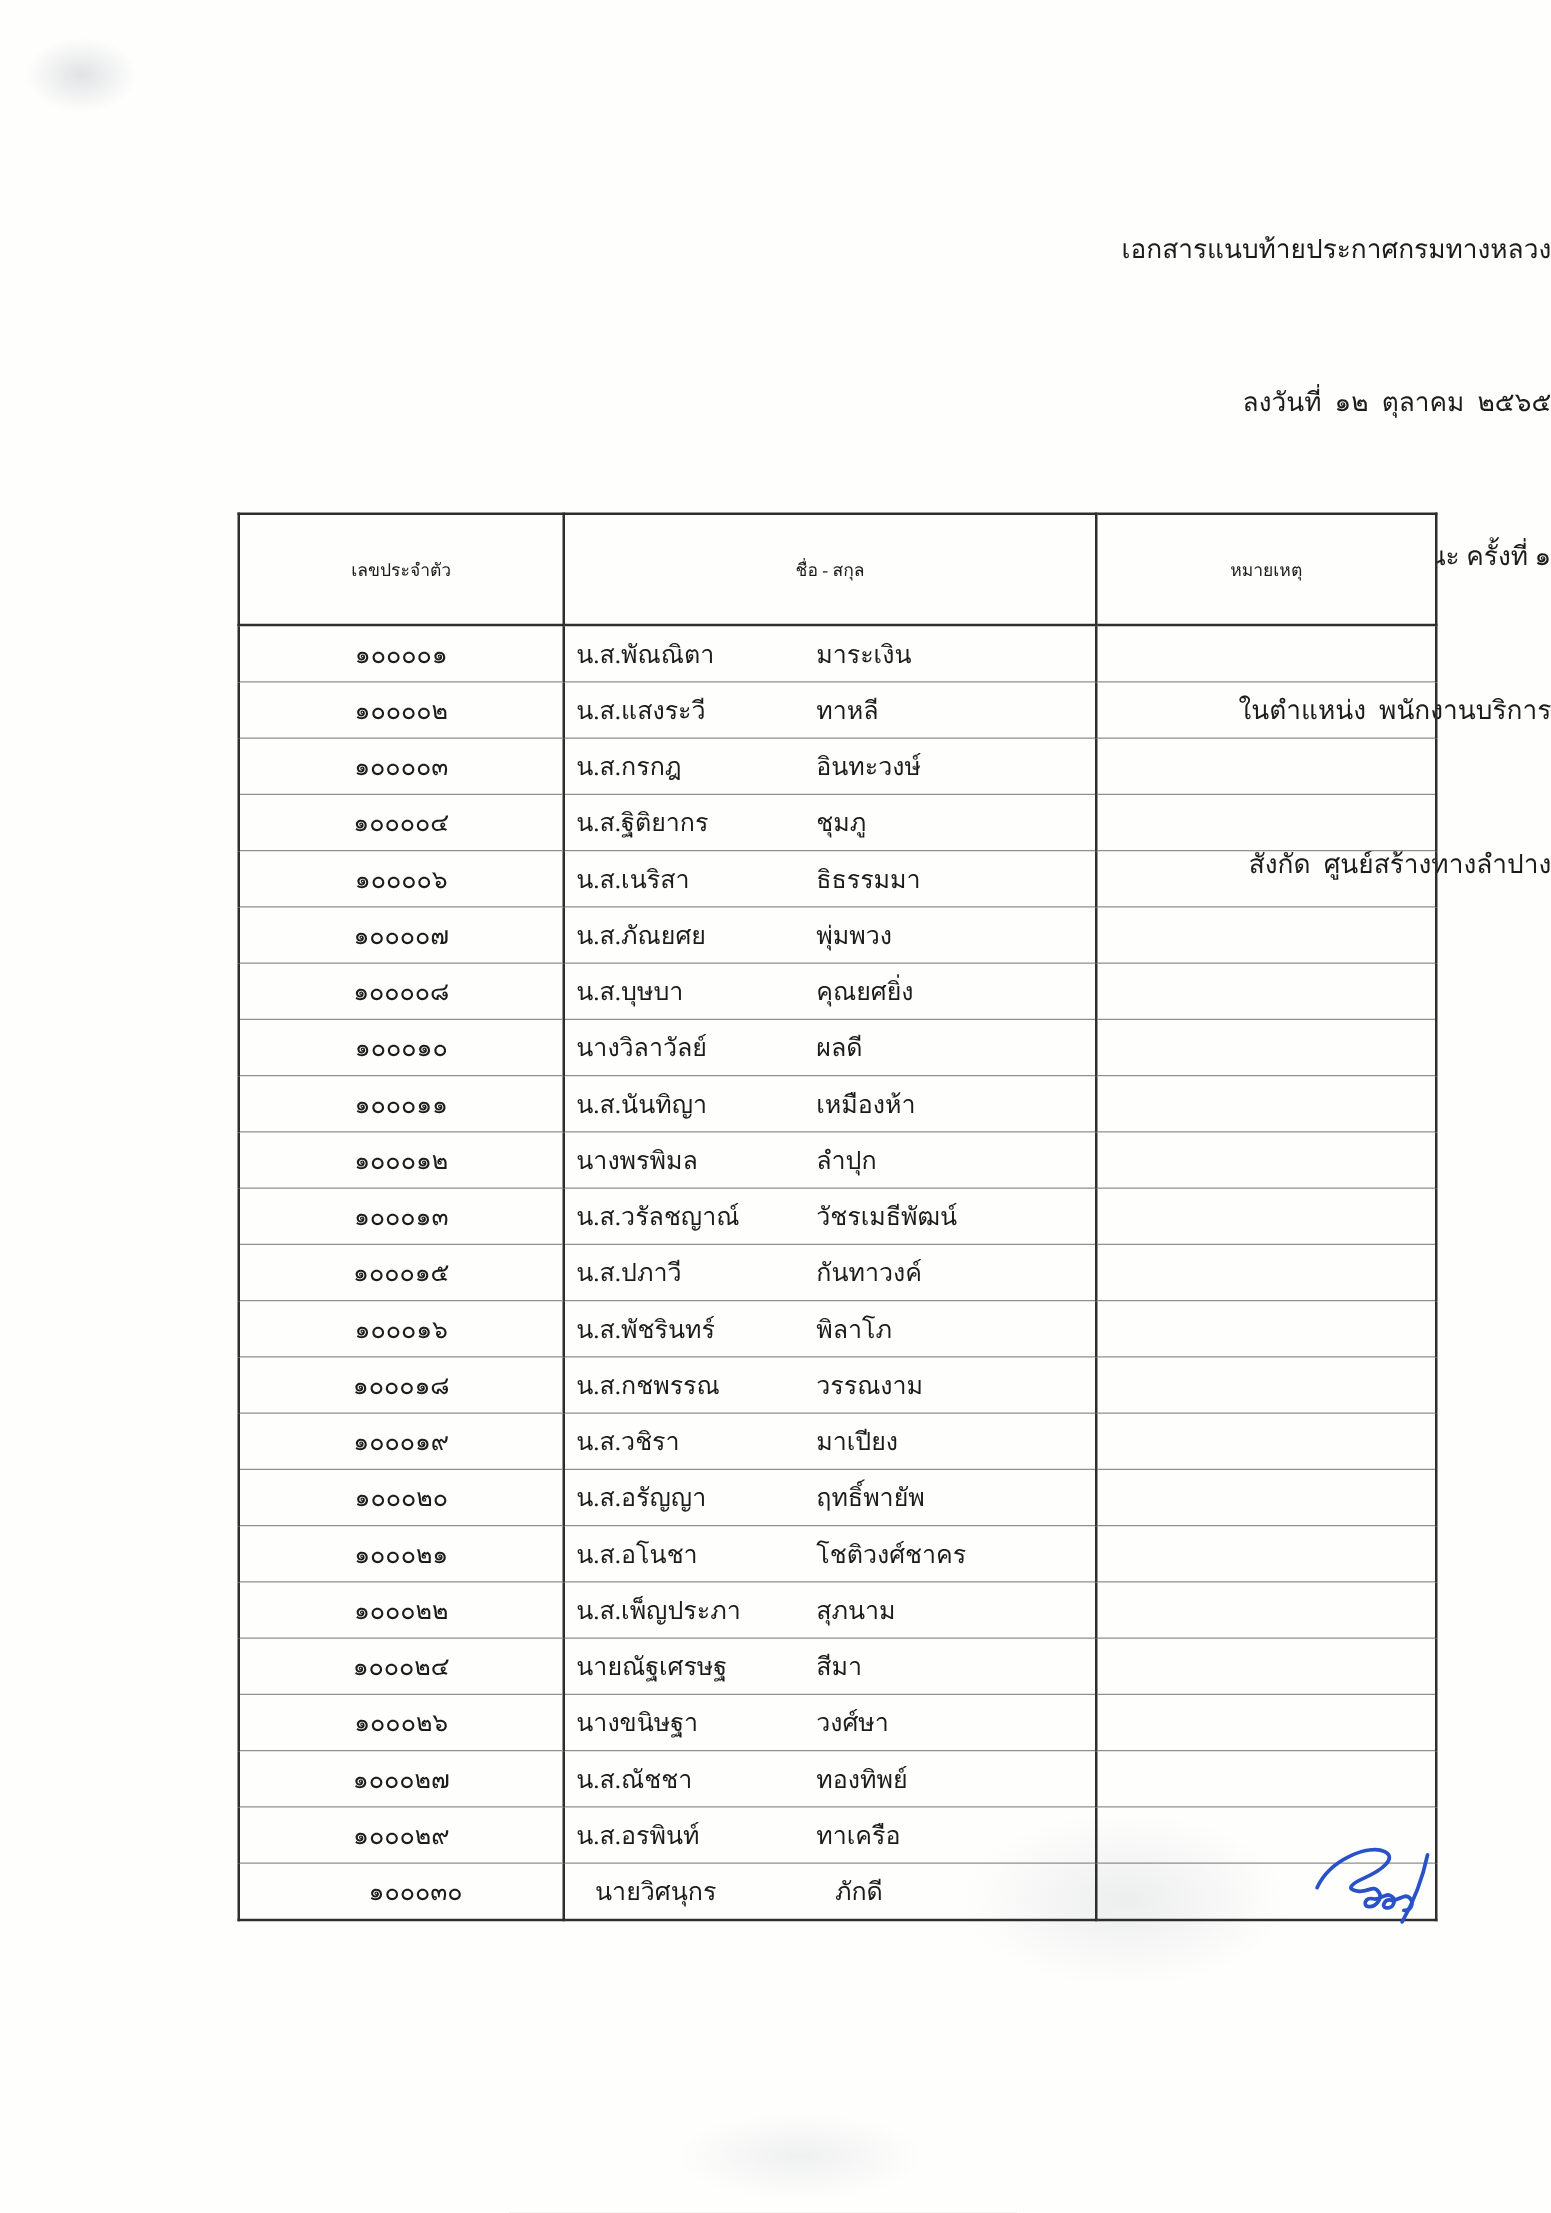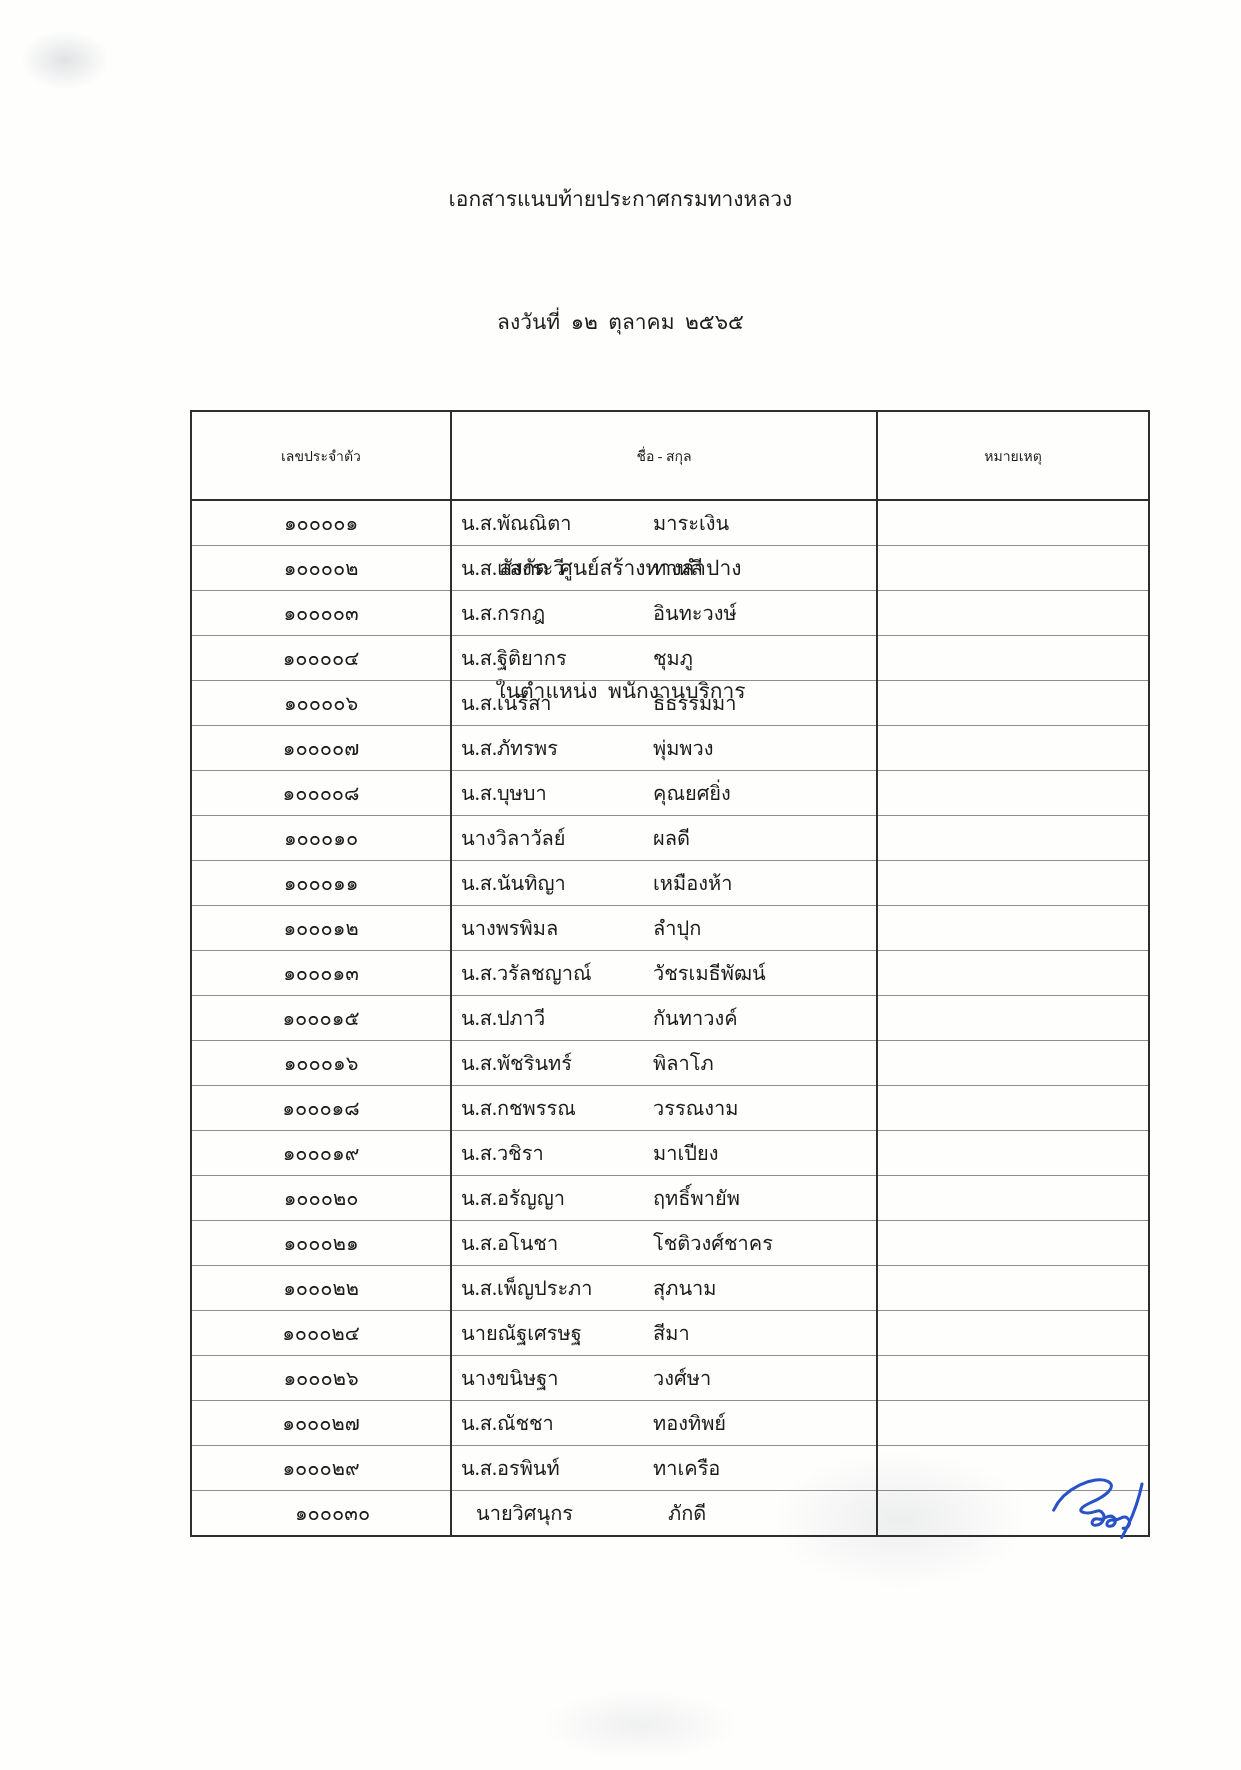--- a/index.html
+++ b/index.html
@@ -16,21 +16,21 @@
   .smudge { position:absolute; border-radius:50%; pointer-events:none; }
   .smudge-tl { left:20px; top:30px; width:90px; height:60px;
     background:radial-gradient(ellipse at center, rgba(190,193,198,.45), rgba(190,193,198,0) 70%); }
   .smudge-br { left:770px; top:1450px; width:260px; height:140px;
     background:radial-gradient(ellipse at center, rgba(205,207,210,.35), rgba(205,207,210,0) 70%); }
   .smudge-b2 { left:540px; top:1690px; width:200px; height:70px;
     background:radial-gradient(ellipse at center, rgba(205,207,210,.30), rgba(205,207,210,0) 70%); }
 
   .doc-header {
     position:absolute; top:97px; left:0; width:100%;
-    text-align:center;
+    text-align:right;
     font-size:21px; line-height:41px;
     white-space:pre-wrap;
   }
   .title-line { display:block; }
 
   table.roster {
     position:absolute; left:190px; top:410px;
     width:958px;
     border-collapse:collapse; table-layout:fixed;
     font-size:20px;
@@ -78,22 +78,22 @@
 <div class="page">
 
   <div class="smudge smudge-tl"></div>
   <div class="smudge smudge-br"></div>
   <div class="smudge smudge-b2"></div>
 
   <div class="doc-header">
     <span class="title-line">เอกสารแนบท้ายประกาศกรมทางหลวง</span>
     <span class="title-line">ลงวันที่  ๑๒  ตุลาคม  ๒๕๖๕</span>
     <span class="title-line">เรื่อง รายชื่อผู้มีสิทธิเข้ารับการประเมินความรู้ความสามารถ ทักษะ และสมรรถนะ ครั้งที่ ๑</span>
+    <span class="title-line">ในตำแหน่ง  พนักงานบริการ</span>
     <span class="title-line">สังกัด  ศูนย์สร้างทางลำปาง</span>
-    <span class="title-line">ในตำแหน่ง  พนักงานบริการ</span>
   </div>
 
   <table class="roster">
     <colgroup>
       <col class="col-id">
         <col class="col-name">
         <col class="col-note">
     </colgroup>
     <thead>
       <tr>
@@ -139,21 +139,21 @@
     <td class="c-id">๑๐๐๐๐๖</td>
     <td class="c-name">
       <span class="fn">น.ส.เนริสา</span><span class="ln">ธิธรรมมา</span>
     </td>
     <td class="c-note"></td>
   </tr>
 
   <tr>
     <td class="c-id">๑๐๐๐๐๗</td>
     <td class="c-name">
-      <span class="fn">น.ส.ภัทรพร</span><span class="ln">พุ่มพวง</span>
+      <span class="fn">น.ส.ภัณยศย</span><span class="ln">พุ่มพวง</span>
     </td>
     <td class="c-note"></td>
   </tr>
 
   <tr>
     <td class="c-id">๑๐๐๐๐๘</td>
     <td class="c-name">
       <span class="fn">น.ส.บุษบา</span><span class="ln">คุณยศยิ่ง</span>
     </td>
     <td class="c-note"></td>

